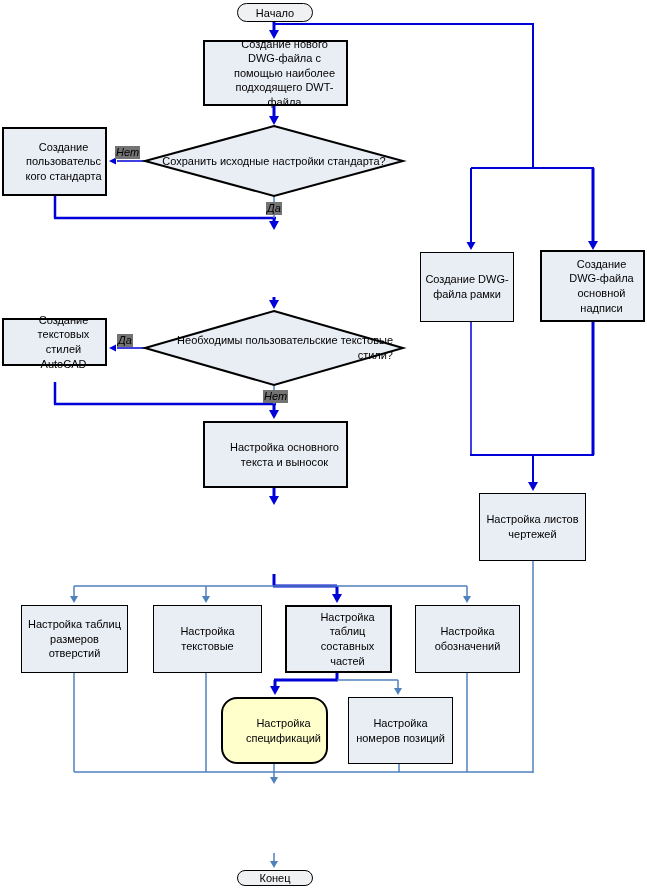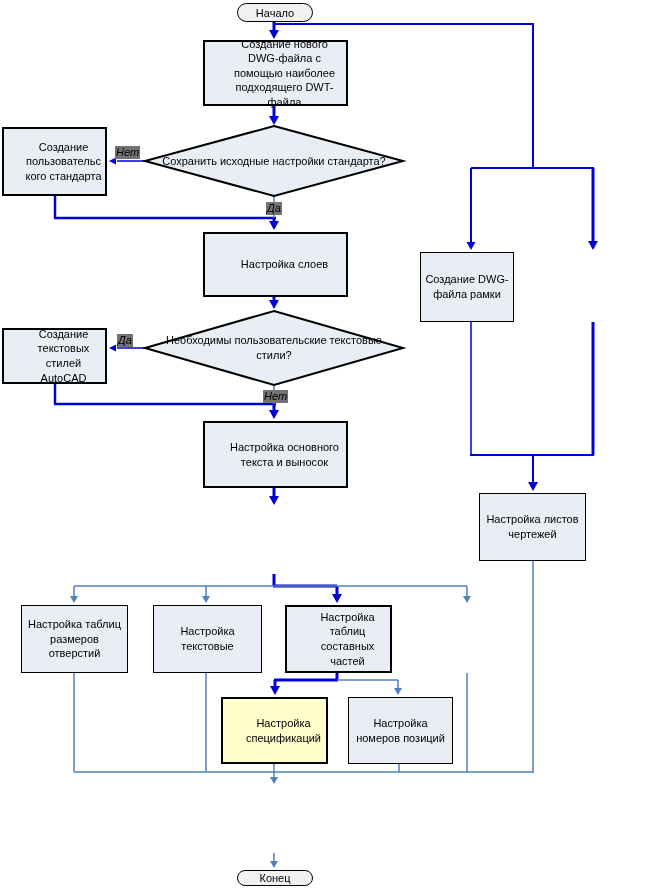--- a/index.html
+++ b/index.html
@@ -25,29 +25,29 @@
   .as{fill:var(--sec);stroke:none}
   .dshape{fill:var(--fill);stroke:var(--bord);stroke-width:2}
   .node{
     position:absolute;box-sizing:border-box;z-index:1;
     background:var(--fill);border:1px solid var(--bord);
     display:flex;align-items:center;justify-content:center;
     text-align:center;line-height:1.32;padding:2px 3px;
     overflow-wrap:break-word;word-break:break-word;
   }
   .node.bold{border-width:2px;padding-left:21px;}
-  .node.hl{background:var(--hl);}
+  .node.hl{background:var(--hl);border-radius:16px;}
   .terminal{
     position:absolute;box-sizing:border-box;z-index:1;
     background:var(--term);border:1.5px solid var(--bord);border-radius:10px;
     display:flex;align-items:center;justify-content:center;text-align:center;
   }
   .dtext{
     position:absolute;z-index:2;display:flex;align-items:center;justify-content:center;
-    text-align:center;line-height:1.32;pointer-events:none;
+    text-align:right;line-height:1.32;pointer-events:none;
   }
   .elabel{
     position:absolute;z-index:2;background:#737373;padding:0 1px;line-height:1.2;font-style:italic;
   }
 </style>
 </head>
 <body>
 
 <div id="canvas">
 
@@ -132,47 +132,50 @@
   <div class="terminal" style="left:237px;top:870px;width:76px;height:16px">
     <span>Конец</span>
   </div>
 
   <div class="node bold" style="left:203px;top:40px;width:145px;height:66px">
     <span>Создание нового DWG-файла с помощью наиболее подходящего DWT-файла</span>
   </div>
   <div class="node bold" style="left:2px;top:127px;width:105px;height:69px">
     <span>Создание пользовательского стандарта</span>
   </div>
-  <div class="node bold" style="left:203px;top:232px;width:145px;height:65px">
-    <span>Настройка слоев</span>
-  </div>
-  <div class="node bold" style="left:2px;top:328px;width:105px;height:56px">
+  <div class="node bold" style="left:2px;top:318px;width:105px;height:48px">
     <span>Создание текстовых стилей AutoCAD</span>
   </div>
   <div class="node bold" style="left:203px;top:421px;width:145px;height:67px">
     <span>Настройка основного текста и выносок</span>
   </div>
   <div class="node" style="left:21px;top:605px;width:107px;height:68px">
     <span>Настройка таблиц размеров отверстий</span>
   </div>
   <div class="node" style="left:153px;top:605px;width:109px;height:68px">
     <span>Настройка текстовые</span>
   </div>
   <div class="node bold" style="left:285px;top:605px;width:107px;height:68px">
     <span>Настройка таблиц составных частей</span>
   </div>
+  <div class="node" style="left:415px;top:605px;width:105px;height:68px">
+    <span>Настройка обозначений</span>
+  </div>
   <div class="node bold hl" style="left:221px;top:697px;width:107px;height:67px">
     <span>Настройка спецификаций</span>
   </div>
   <div class="node" style="left:348px;top:697px;width:105px;height:67px">
     <span>Настройка номеров позиций</span>
   </div>
 
   <div class="node" style="left:420px;top:252px;width:94px;height:70px">
     <span>Создание DWG-файла рамки</span>
+  </div>
+  <div class="node bold" style="left:540px;top:250px;width:105px;height:72px">
+    <span>Создание DWG-файла основной надписи</span>
   </div>
   <div class="node" style="left:479px;top:493px;width:107px;height:68px">
     <span>Настройка листов чертежей</span>
   </div>
 
   <div class="dtext" style="left:155px;top:131px;width:238px;height:60px">Сохранить исходные настройки стандарта?</div>
   <div class="dtext" style="left:155px;top:318px;width:238px;height:60px">Необходимы пользовательские текстовые стили?</div>
 
   <div class="elabel" style="left:115px;top:146px">Нет</div>
   <div class="elabel" style="left:266px;top:202px">Да</div>

